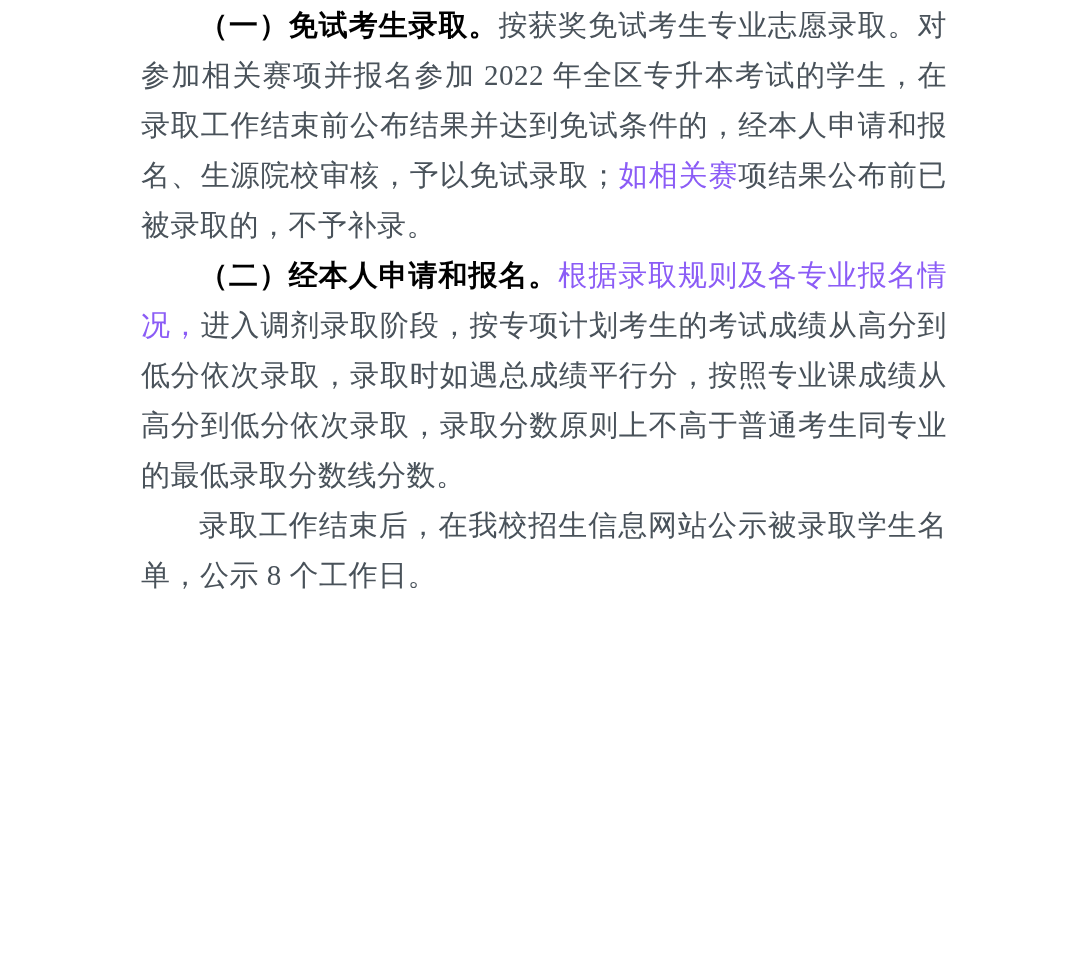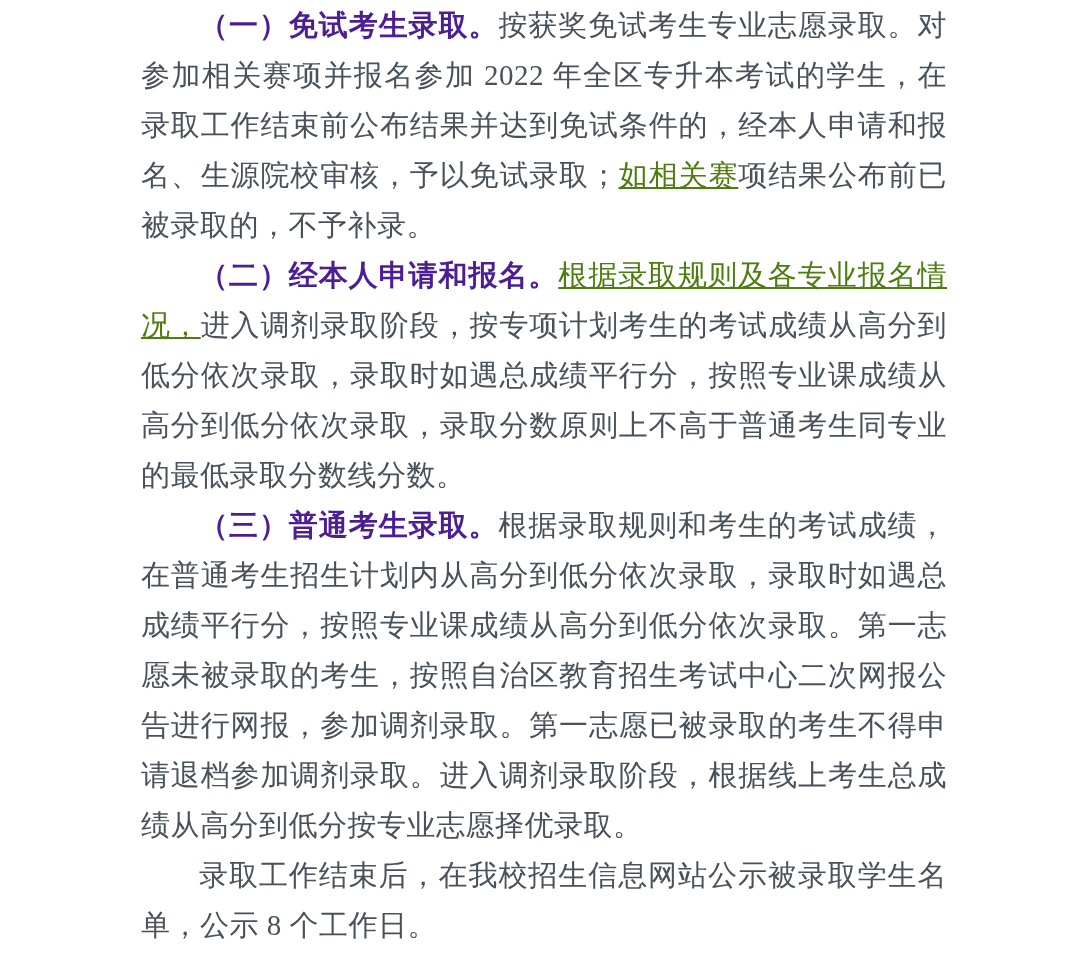--- a/index.html
+++ b/index.html
@@ -33,35 +33,33 @@
     text-align: justify;
     text-justify: inter-ideograph;
   }
   .para {
     margin: 0;
     padding: 0;
     text-indent: 2em;
   }
   .lead {
     font-weight: bold;
-    color: #4c1d95;
+    color: #000000;
   }
   .blue {
-    color: #4d7c0f;
-    text-decoration: underline;
+    color: #8b5cf6;
   }
 </style>
 </head>
 <body>
 
 <div class="page">
   <div class="doc">
 
     <p class="para"><span class="lead">（一）免试考生录取。</span><span class="run">按获奖免试考生专业志愿录取。对参加相关赛项并报名参加 2022 年全区专升本考试的学生，在录取工作结束前公布结果并达到免试条件的，经本人申请和报名、生源院校审核，予以免试录取；</span><span class="run blue">如相关赛</span><span class="run">项结果公布前已被录取的，不予补录。</span></p>
 
     <p class="para"><span class="lead">（二）经本人申请和报名。</span><span class="run blue">根据录取规则及各专业报名情况，</span><span class="run">进入调剂录取阶段，按专项计划考生的考试成绩从高分到低分依次录取，录取时如遇总成绩平行分，按照专业课成绩从高分到低分依次录取，录取分数原则上不高于普通考生同专业的最低录取分数线分数。</span></p>
 
-    <p class="para"><span class="lead">（三）普通考生录取。</span><span class="run">根据录取规则和考生的考试成绩，在普通考生招生计划内从高分到低分依次录取，录取时如遇总成绩平行分，按照专业课成绩从高分到低分依次录取。第一志愿未被录取的考生，按照自治区教育招生考试中心二次网报公告进行网报，参加调剂录取。第一志愿已被录取的考生不得申请退档参加调剂录取。进入调剂录取阶段，根据线上考生总成绩从高分到低分按专业志愿择优录取。</span></p>
 
     <p class="para"><span class="run">录取工作结束后，在我校招生信息网站公示被录取学生名单，公示 8 个工作日。</span></p>
 
   </div>
 </div>
 
 </body></html>

